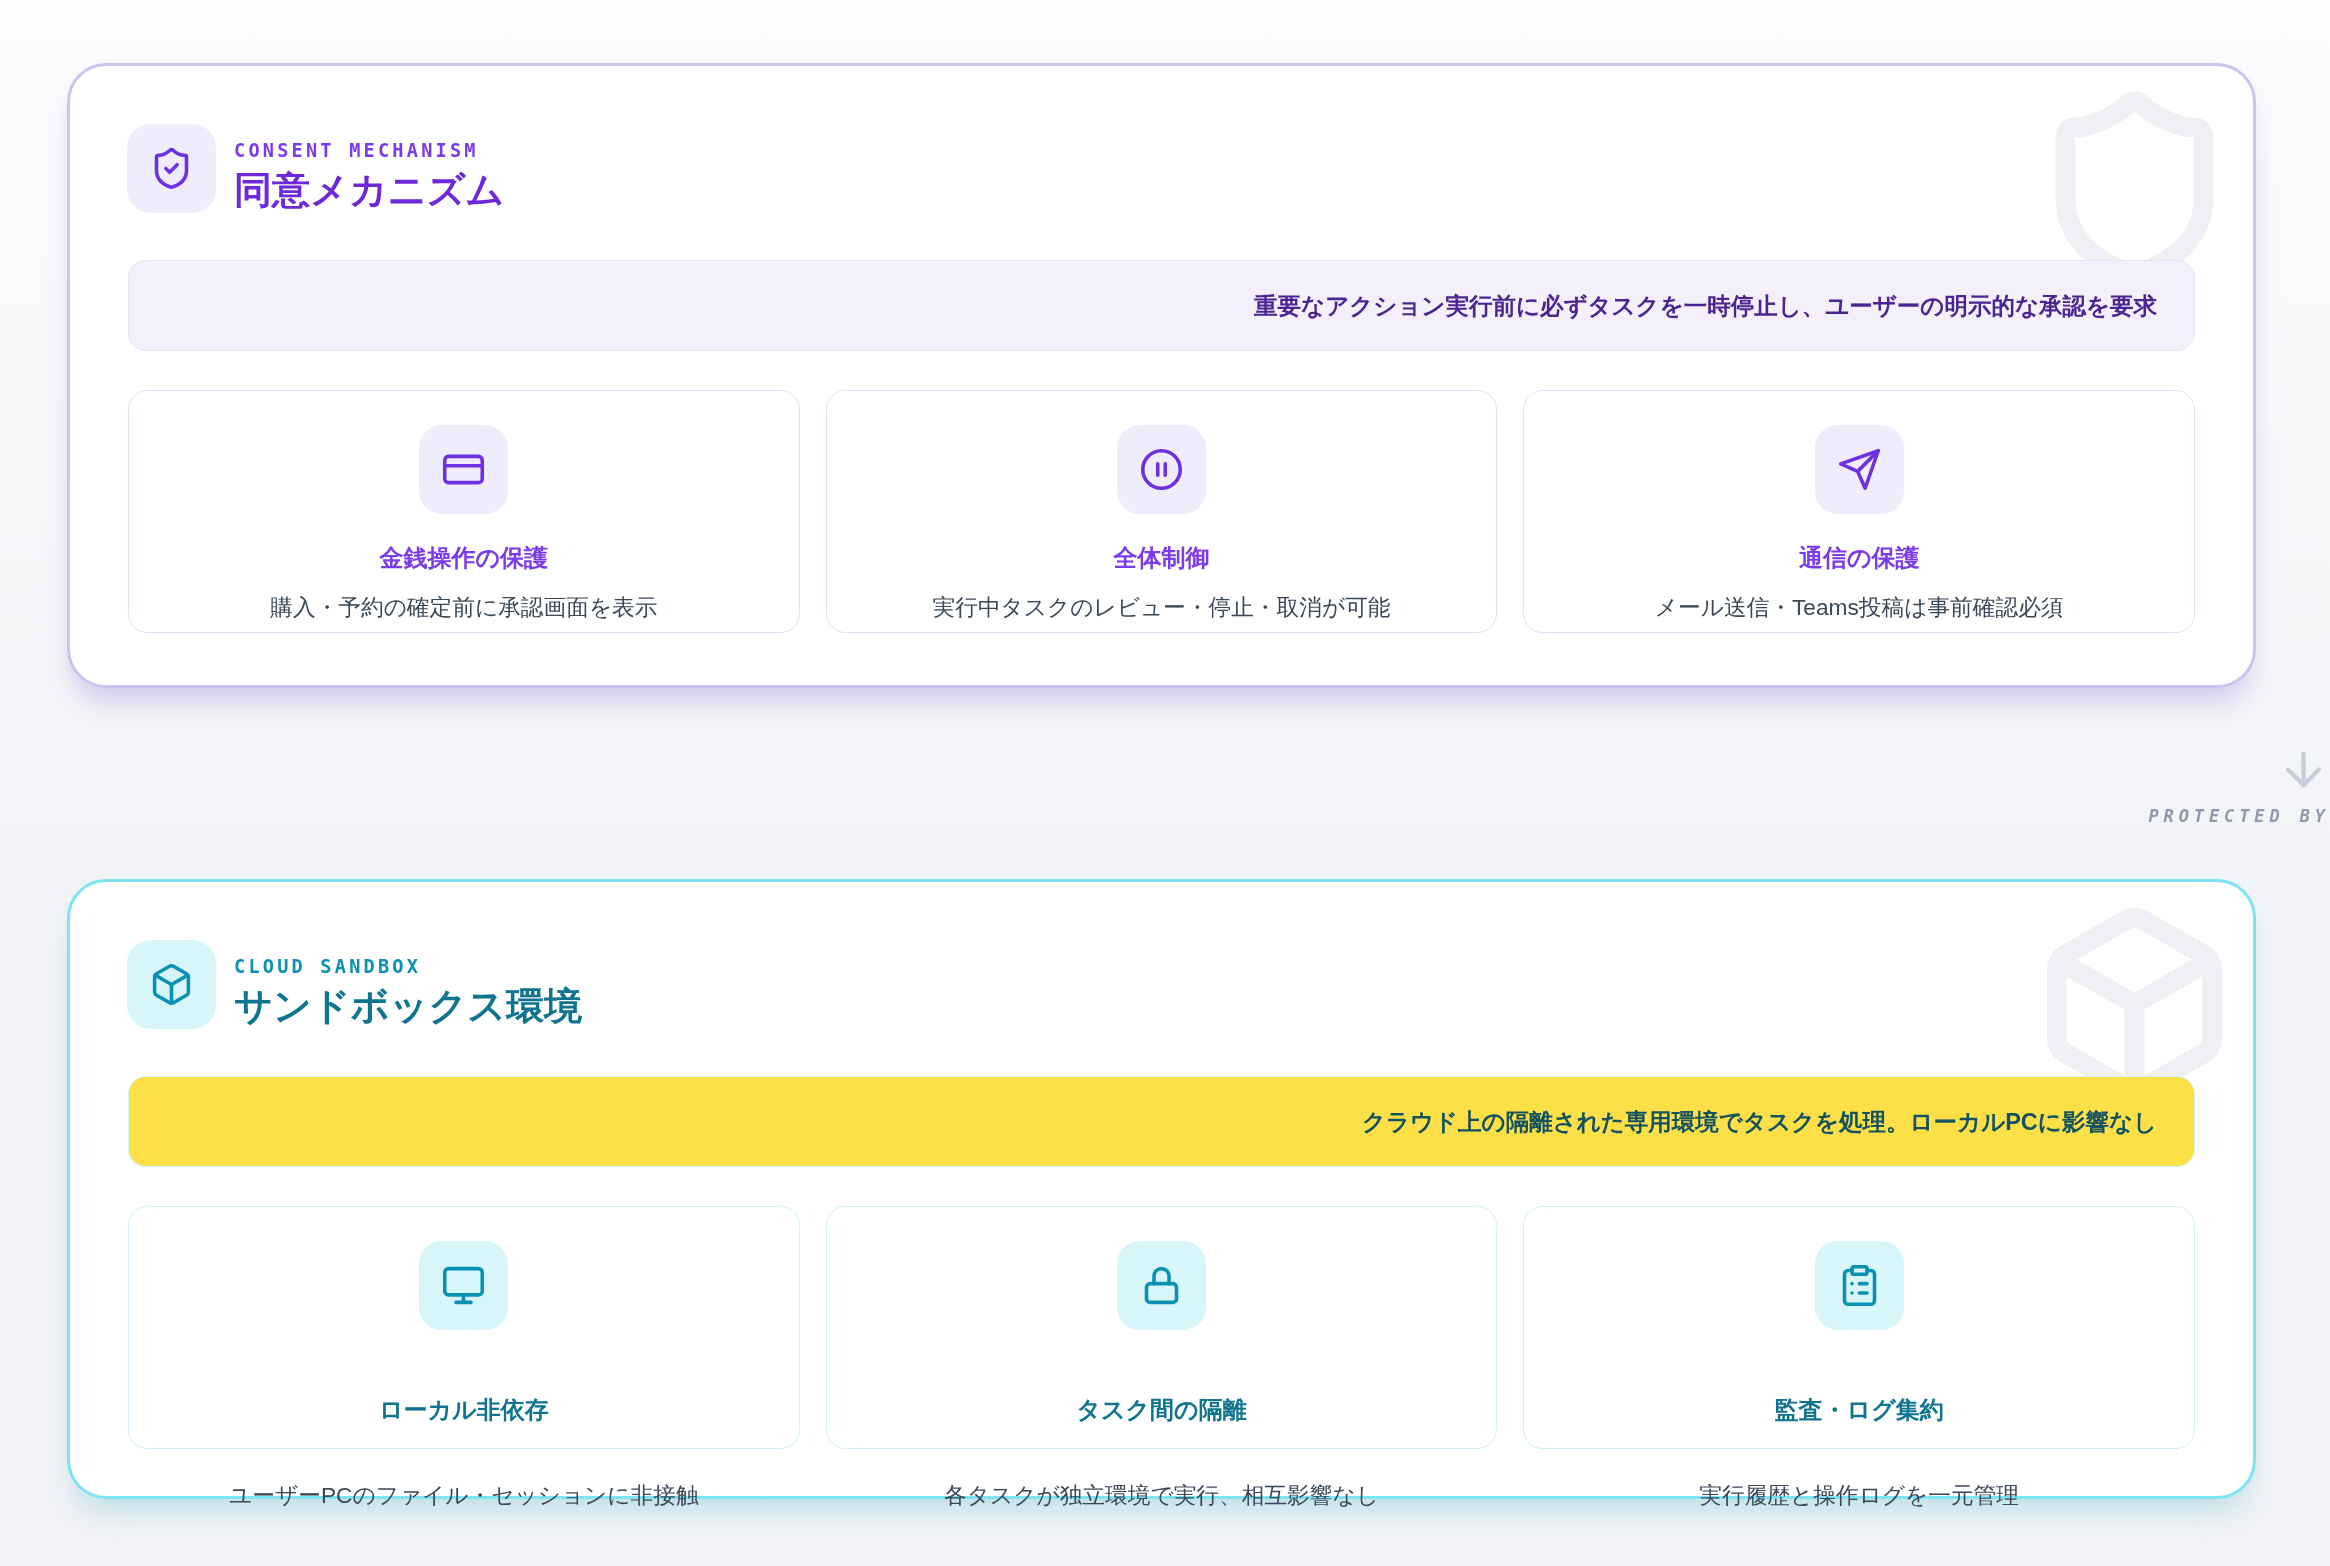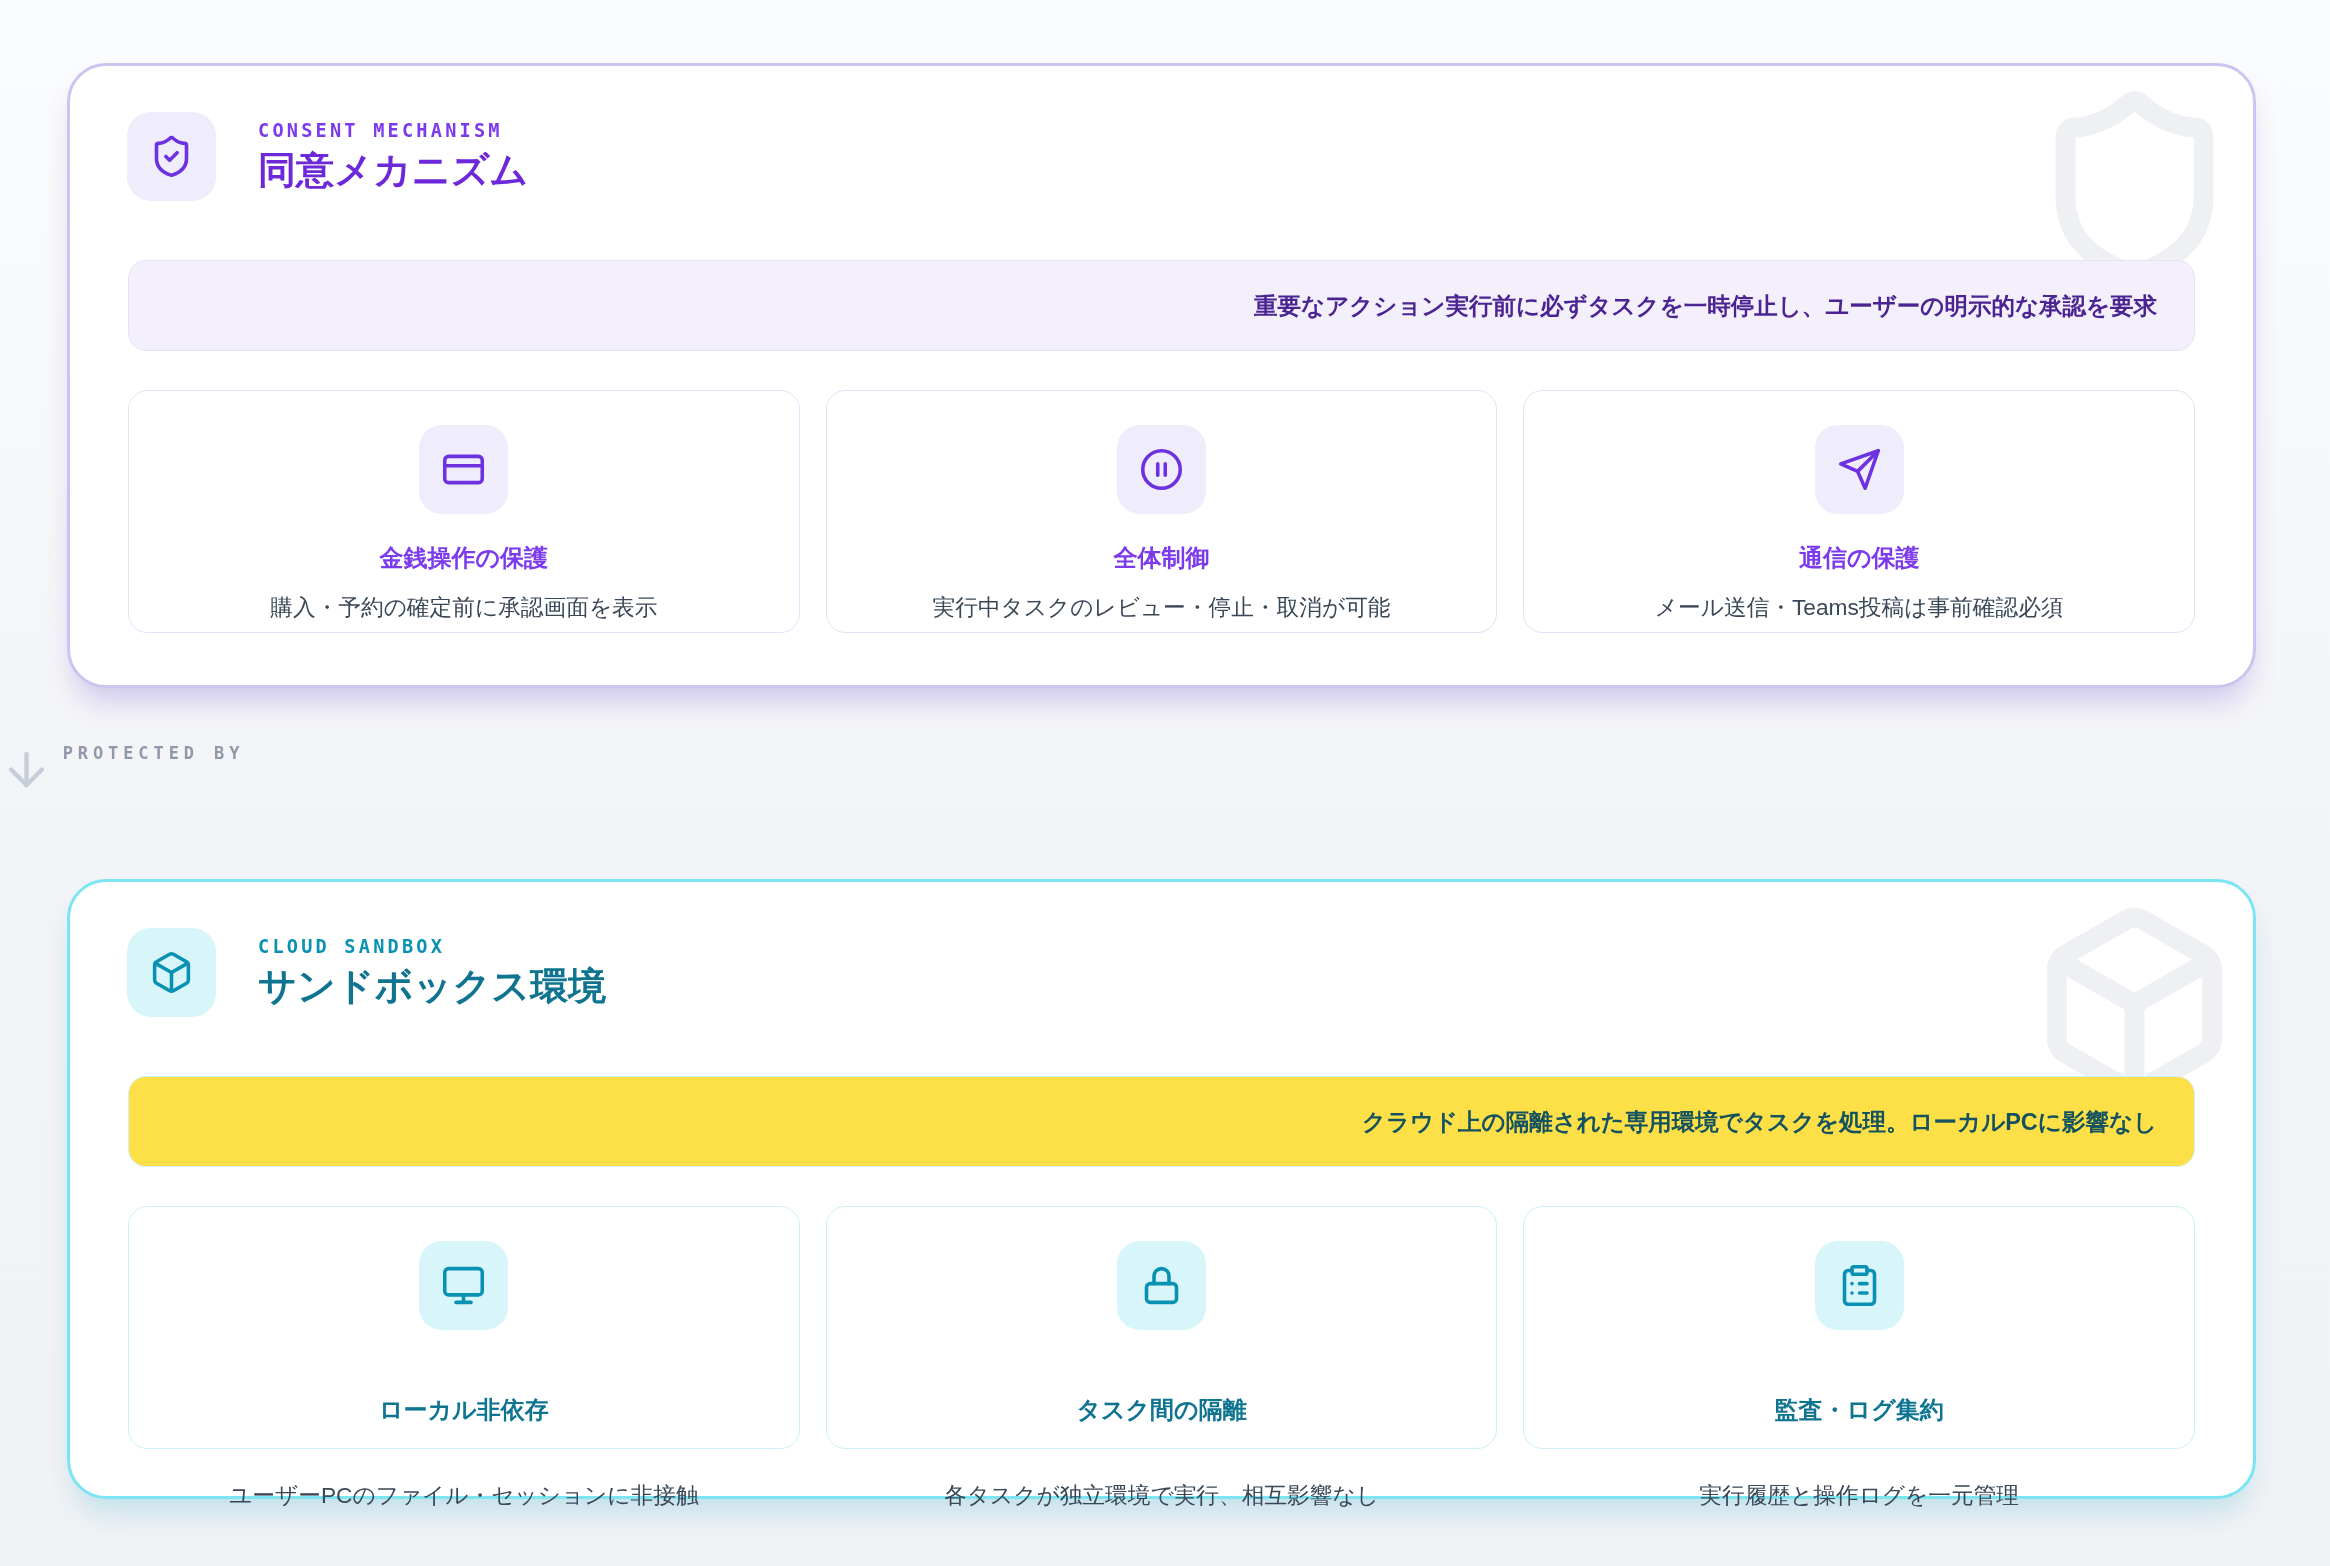--- a/index.html
+++ b/index.html
@@ -42,25 +42,25 @@
     width: 207px;
     height: 230px;
     color: #eef0f3;
     z-index: 0;
   }
   .watermark svg { width: 100%; height: 100%; }
 
   
   .panel-header {
     position: absolute;
-    top: 46px;
+    top: 58px;
     left: 57px;
     display: flex;
-    align-items: center;
-    gap: 42px;
+    align-items: flex-end;
+    gap: 18px;
     z-index: 1;
   }
   .icon-tile {
     width: 89px;
     height: 89px;
     border-radius: 24px;
     display: flex;
     align-items: center;
     justify-content: center;
     flex: none;
@@ -144,22 +144,24 @@
     color: #3a4757;
   }
 
   
   .connector {
     position: absolute;
     top: 743px;
     left: 0;
     width: 100%;
     display: flex;
-    align-items: flex-start;
+    flex-direction: column;
+    align-items: flex-end;
     gap: 9.7px;
+    font-style: italic;
   }
   .arrow-wrap { width: 53px; height: 53px; color: #c7ced9; }
   .arrow-wrap svg { width: 100%; height: 100%; }
   .connector-label {
     font-family: "DejaVu Sans Mono", monospace;
     font-size: 17px;
     font-weight: bold;
     letter-spacing: 4.9px;
     color: #8f99ab;
   }

